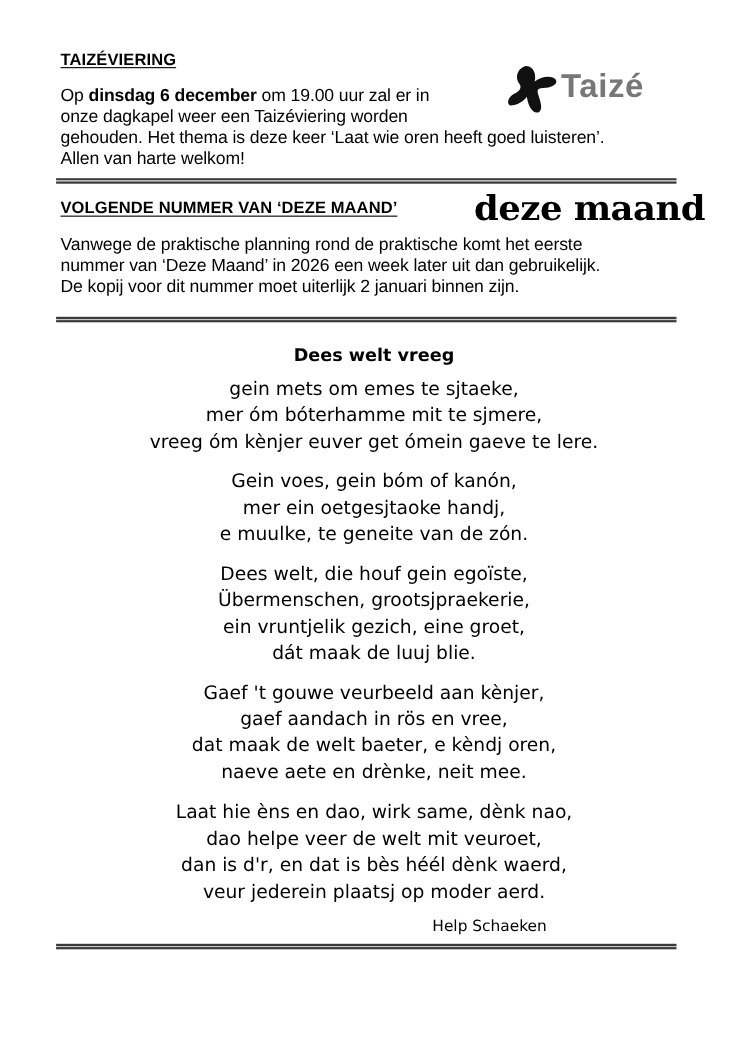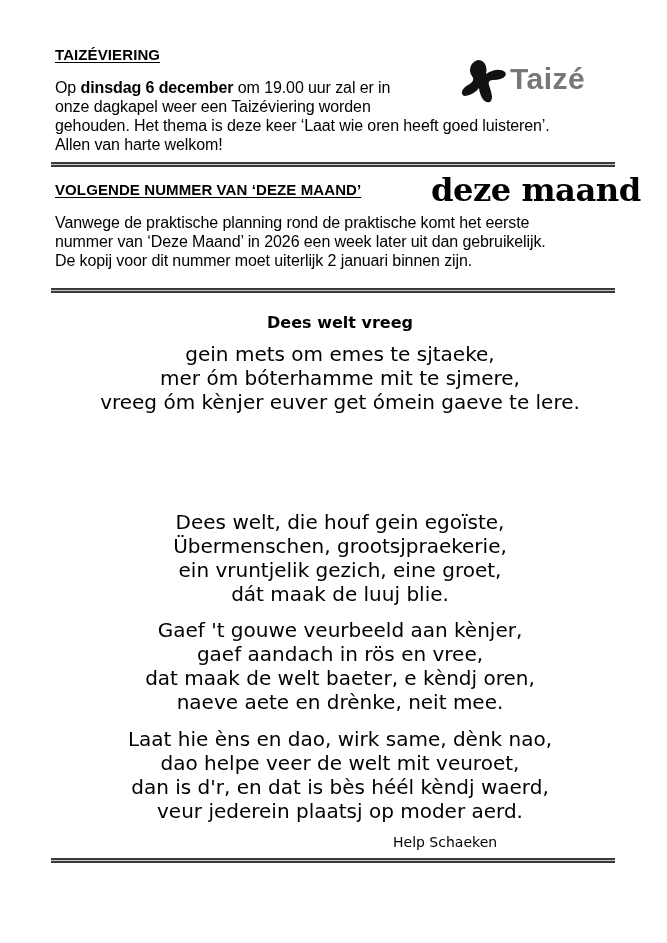--- a/index.html
+++ b/index.html
@@ -27,21 +27,21 @@
   .taize-logo { position: absolute; left: 458px; top: 58px; width: 150px; height: 46px; }
   .taize-word { position: absolute; left: 52px; top: 4px; font-family: "Liberation Sans", sans-serif;
     font-weight: bold; font-size: 30px; color: #777777; letter-spacing: 0.5px; }
 
   
   .dm-logo { position: absolute; left: 431px; top: 173px; font-family: "DejaVu Serif", serif;
     font-weight: bold; font-size: 31px; letter-spacing: -0.5px; line-height: 34px;
     transform: scaleX(1.04); transform-origin: left top; }
   .poem-title { position: absolute; left: 60px; width: 560px; text-align: center; top: 313px;
     font-size: 16px; font-weight: bold; }
-  .stanza { position: absolute; left: 60px; width: 560px; text-align: center; font-size: 20px; line-height: 24px; }
+  .stanza { position: absolute; left: 60px; width: 560px; text-align: center; font-size: 17px; line-height: 24px; }
   .stanza div { white-space: nowrap; }
   .author { position: absolute; left: 393px; top: 834px; font-size: 14px; }
 </style>
 </head>
 <body>
 
 <div class="page">
 
   <div class="section-heading sans" style="top:46px;">TAIZÉVIERING</div>
 
@@ -81,39 +81,44 @@
     </div>
 
   <div class="poem-title comic">Dees welt vreeg</div>
 
   <div class="stanza comic" style="top:342px;">
     <div>gein mets om emes te sjtaeke,</div>
     <div>mer óm bóterhamme mit te sjmere,</div>
     <div>vreeg óm kènjer euver get ómein gaeve te lere.</div>
   </div>
 
+  <div class="stanza comic" style="top:426px;">
+    <div>Gein voes, gein bóm of kanón,</div>
+    <div>mer ein oetgesjtaoke handj,</div>
+    <div>e muulke, te geneite van de zón.</div>
+  </div>
 
   <div class="stanza comic" style="top:510px;">
     <div>Dees welt, die houf gein egoïste,</div>
     <div>Übermenschen, grootsjpraekerie,</div>
     <div>ein vruntjelik gezich, eine groet,</div>
     <div>dát maak de luuj blie.</div>
   </div>
 
   <div class="stanza comic" style="top:618px;">
     <div>Gaef 't gouwe veurbeeld aan kènjer,</div>
     <div>gaef aandach in rös en vree,</div>
     <div>dat maak de welt baeter, e kèndj oren,</div>
     <div>naeve aete en drènke, neit mee.</div>
   </div>
 
   <div class="stanza comic" style="top:727px;">
     <div>Laat hie èns en dao, wirk same, dènk nao,</div>
     <div>dao helpe veer de welt mit veuroet,</div>
-    <div>dan is d'r, en dat is bès héél kèndj waerd,</div>
+    <div>dan is d'r, en dat is bès héél dènk waerd,</div>
     <div>veur jederein plaatsj op moder aerd.</div>
   </div>
 
   <div class="author comic">Help Schaeken</div>
 
   <div class="divider" style="top:858px;">
       <div class="l1"></div>
       <div class="l2"></div>
       <div class="l3"></div>
     </div>

